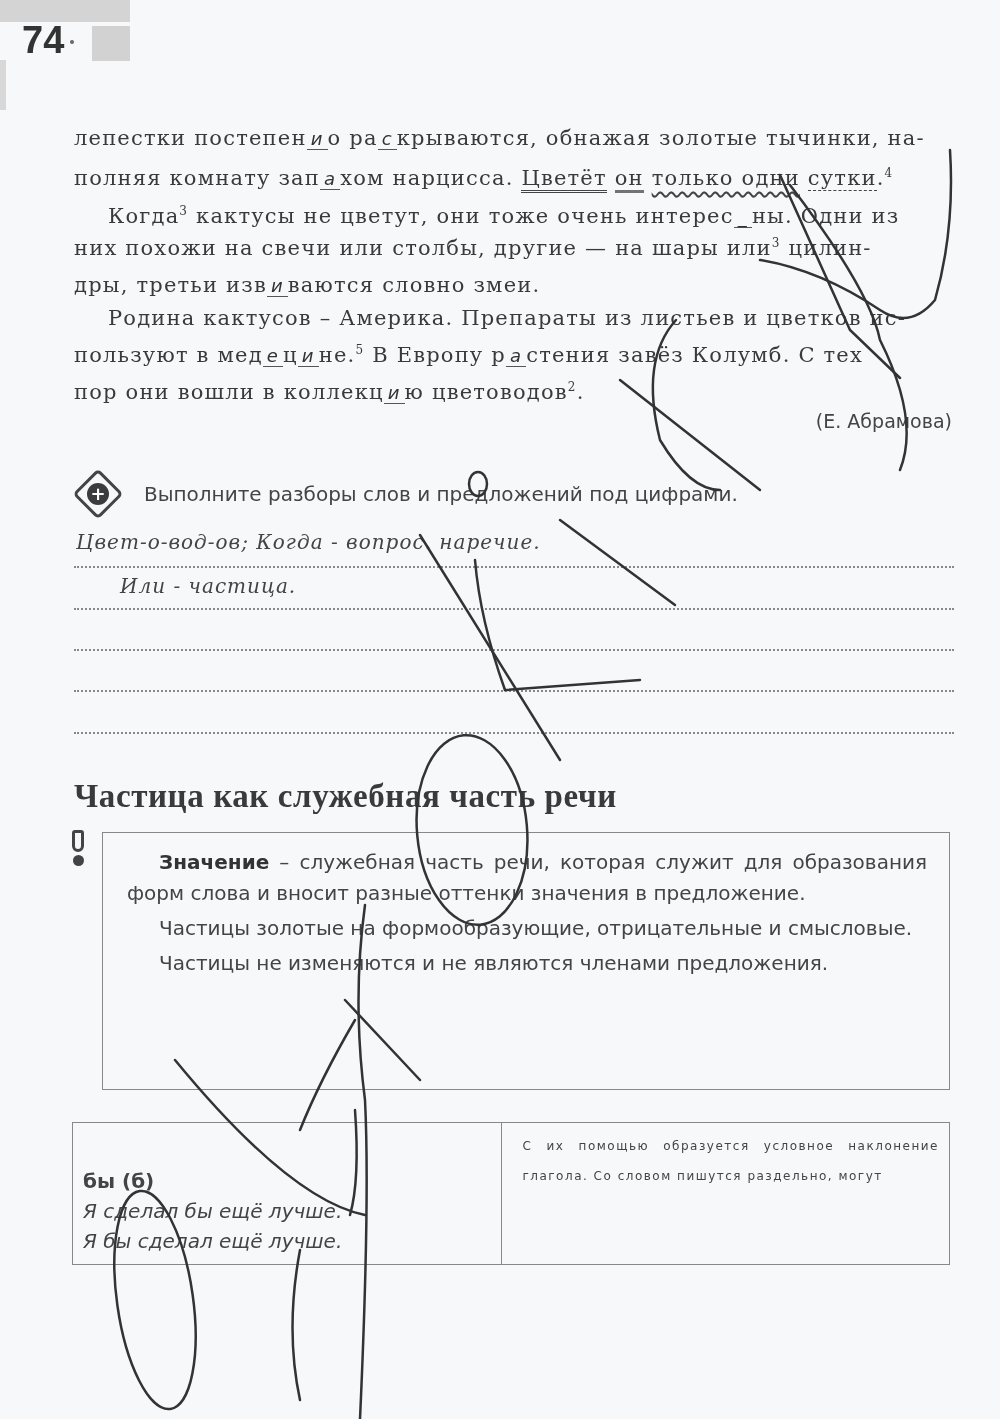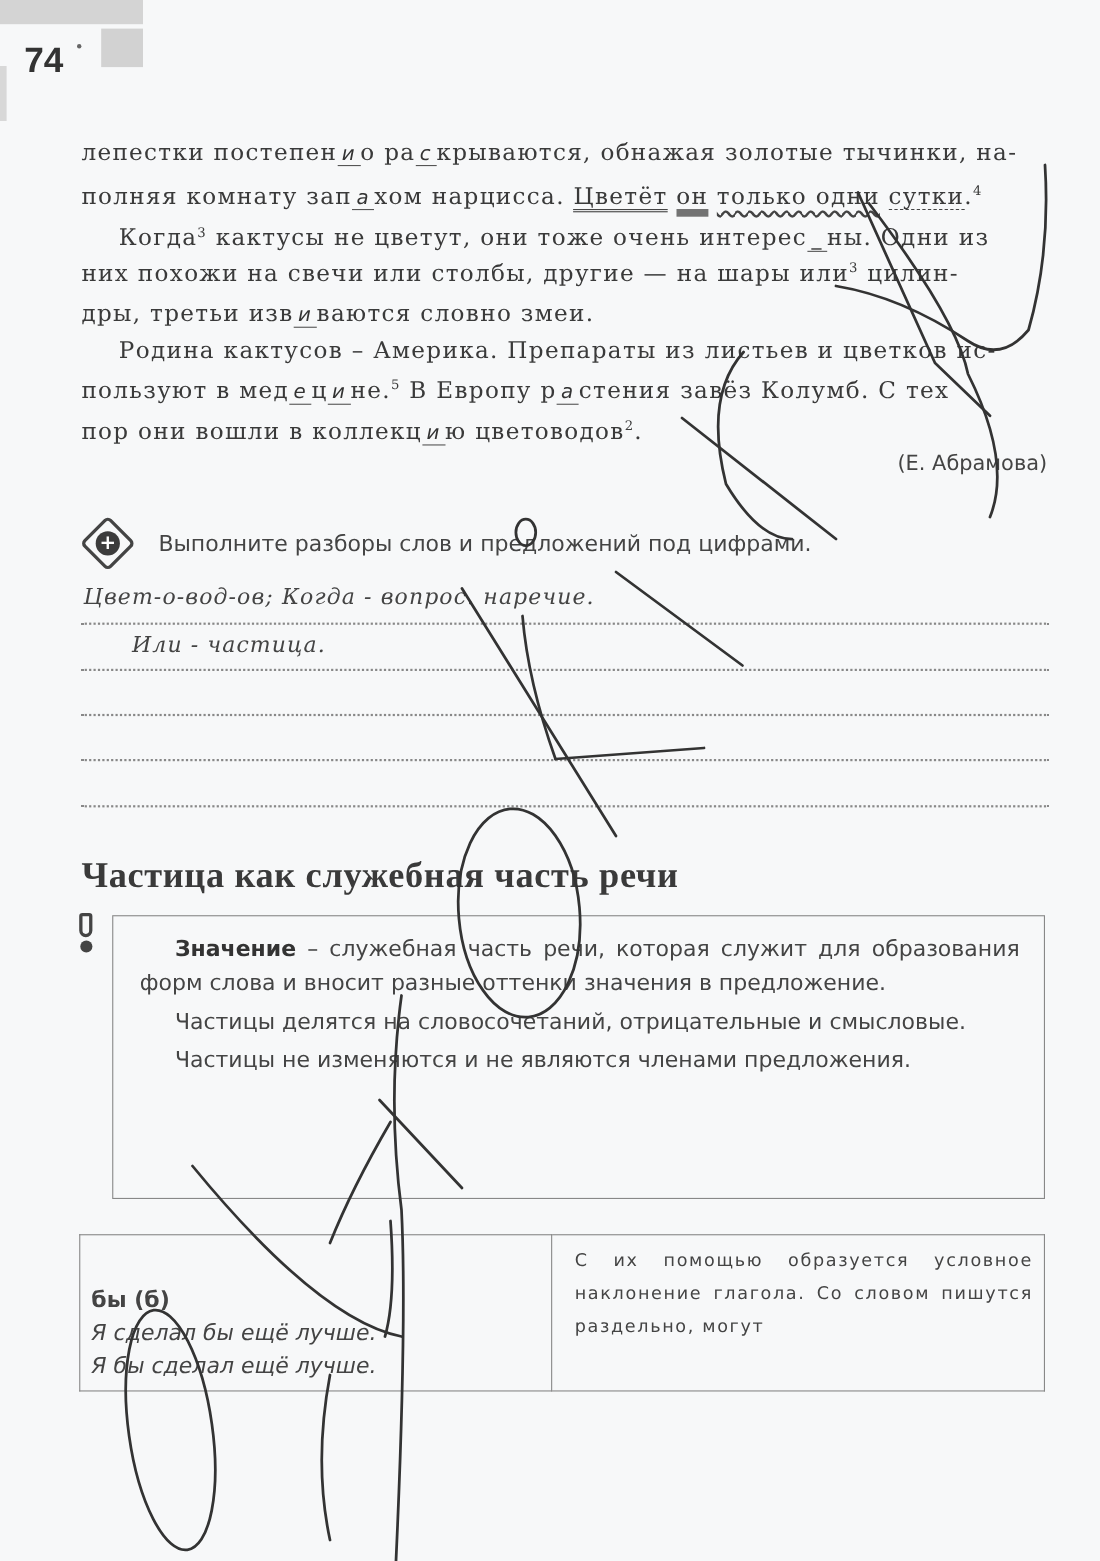--- a/index.html
+++ b/index.html
@@ -3,27 +3,27 @@
 <meta charset="utf-8">
 <style>
   html, body { margin: 0; padding: 0; }
   body {
     width: 1000px; height: 1419px; position: relative; overflow: hidden;
     background: #f7f8f9;
     font-family: "DejaVu Serif", serif;
     color: #3a3a3a;
   }
   .topbar { position: absolute; left: 0; top: 0; width: 130px; height: 22px; background: #d4d4d4; }
-  .page-num { position: absolute; left: 22px; top: 36px; font-family: "Liberation Sans", sans-serif; font-weight: bold; font-size: 32px; color: #333; }
+  .page-num { position: absolute; left: 22px; top: 19px; font-family: "Liberation Sans", sans-serif; font-weight: bold; font-size: 38px; color: #333; }
   .page-dot { position: absolute; left: 70px; top: 40px; width: 4px; height: 4px; background:#666; border-radius:2px; }
   .gray-box { position: absolute; left: 92px; top: 26px; width: 38px; height: 35px; background: #d2d2d2; }
   .leftedge { position:absolute; left:0; top:60px; width:6px; height:50px; background:#d8d8d8; }
   .line { position: absolute; left: 74px; width: 880px; white-space: nowrap; font-size: 21px; letter-spacing: 1.2px; }
   .ins { font-family: "DejaVu Sans", sans-serif; font-style: italic; font-size: 18px; border-bottom: 1px solid #555; padding: 0 4px; color:#333; }
-  .ul { border-bottom: 7px solid #737373; }
+  .ul { border-bottom: 3px solid #737373; }
   .wavy { text-decoration: underline wavy #444; text-underline-offset: 6px; }
   sup { font-size: 12px; }
 
   .author { position: absolute; right: 48px; top: 410px; font-family: "DejaVu Sans", sans-serif; font-size: 19px; color: #444; margin-left: 12px; }
 
   .task { position: absolute; left: 74px; top: 474px; height: 40px; display:flex; align-items:center; }
   .diamond { width: 30px; height: 30px; border: 3px solid #444; transform: rotate(45deg); border-radius: 5px; display:flex; align-items:center; justify-content:center; margin-left:6px; }
   .plus { width: 22px; height: 22px; border-radius: 50%; background:#3c3c3c; transform: rotate(-45deg); color:#fff; font: bold 18px/22px "DejaVu Sans", sans-serif; text-align:center; }
   .task-text { margin-left: 28px; font-family: "DejaVu Sans", sans-serif; font-size: 20px; color: #444; }
 
@@ -40,21 +40,21 @@
   .rule-box p { margin: 0 0 4px 0; text-indent: 32px; }
   .rule-box b { color:#333; }
 
   table.particles { position: absolute; left: 72px; top: 1122px; width: 878px; border-collapse: collapse; font-family: "DejaVu Sans", sans-serif; color:#444; }
   table.particles td, table.particles th { border: 1.5px solid #888; }
   table.particles th { font-weight: bold; font-size: 20px; height: 66px; line-height: 32px; vertical-align: middle; }
   .group-row td { text-align:center; font-size: 20px; letter-spacing: 5px; height: 34px; color:#555; }
   .cell-left { vertical-align: top; padding: 8px 10px; font-size: 20px; line-height: 30px; }
   .cell-left .pname { font-weight: bold; margin-top: 35px; }
   .cell-left .ex { font-style: italic; }
-  .cell-right { vertical-align: top; padding: 8px 10px 8px 20px; font-size: 16px; line-height: 30px; text-align: justify; letter-spacing: 1.5px; }
+  .cell-right { vertical-align: top; padding: 8px 10px 8px 20px; font-size: 12px; line-height: 30px; text-align: justify; letter-spacing: 1.5px; }
 
   svg.scribble { position:absolute; left:0; top:0; width:1000px; height:1419px; pointer-events:none; }
 </style>
 </head>
 <body>
 
 <div class="topbar"></div>
 <div class="leftedge"></div>
 <div class="page-num">74</div>
 <div class="page-dot"></div>
@@ -102,21 +102,21 @@
 <div class="hand" style="left:120px; top:574px">Или - частица.</div>
 
 <div class="section-title">Частица как служебная часть речи</div>
 
 <div class="rule-icon">
     <div class="bar"></div>
     <div class="dot"></div>
   </div>
 <div class="rule-box">
   <p><b>Значение</b><span> – служебная часть речи, которая служит для образования форм слова и вносит разные оттенки значения в предложение.</span></p>
-  <p>Частицы делятся на словосочетаний, отрицательные и смысловые.</p>
+  <p>Частицы золотые на формообразующие, отрицательные и смысловые.</p>
   <p>Частицы не изменяются и не являются членами предложения.</p>
 </div>
 
 <table class="particles">
   <colgroup>
       <col style="width:430px">
       <col style="width:448px">
     </colgroup>
   <tbody>
   <tr>

